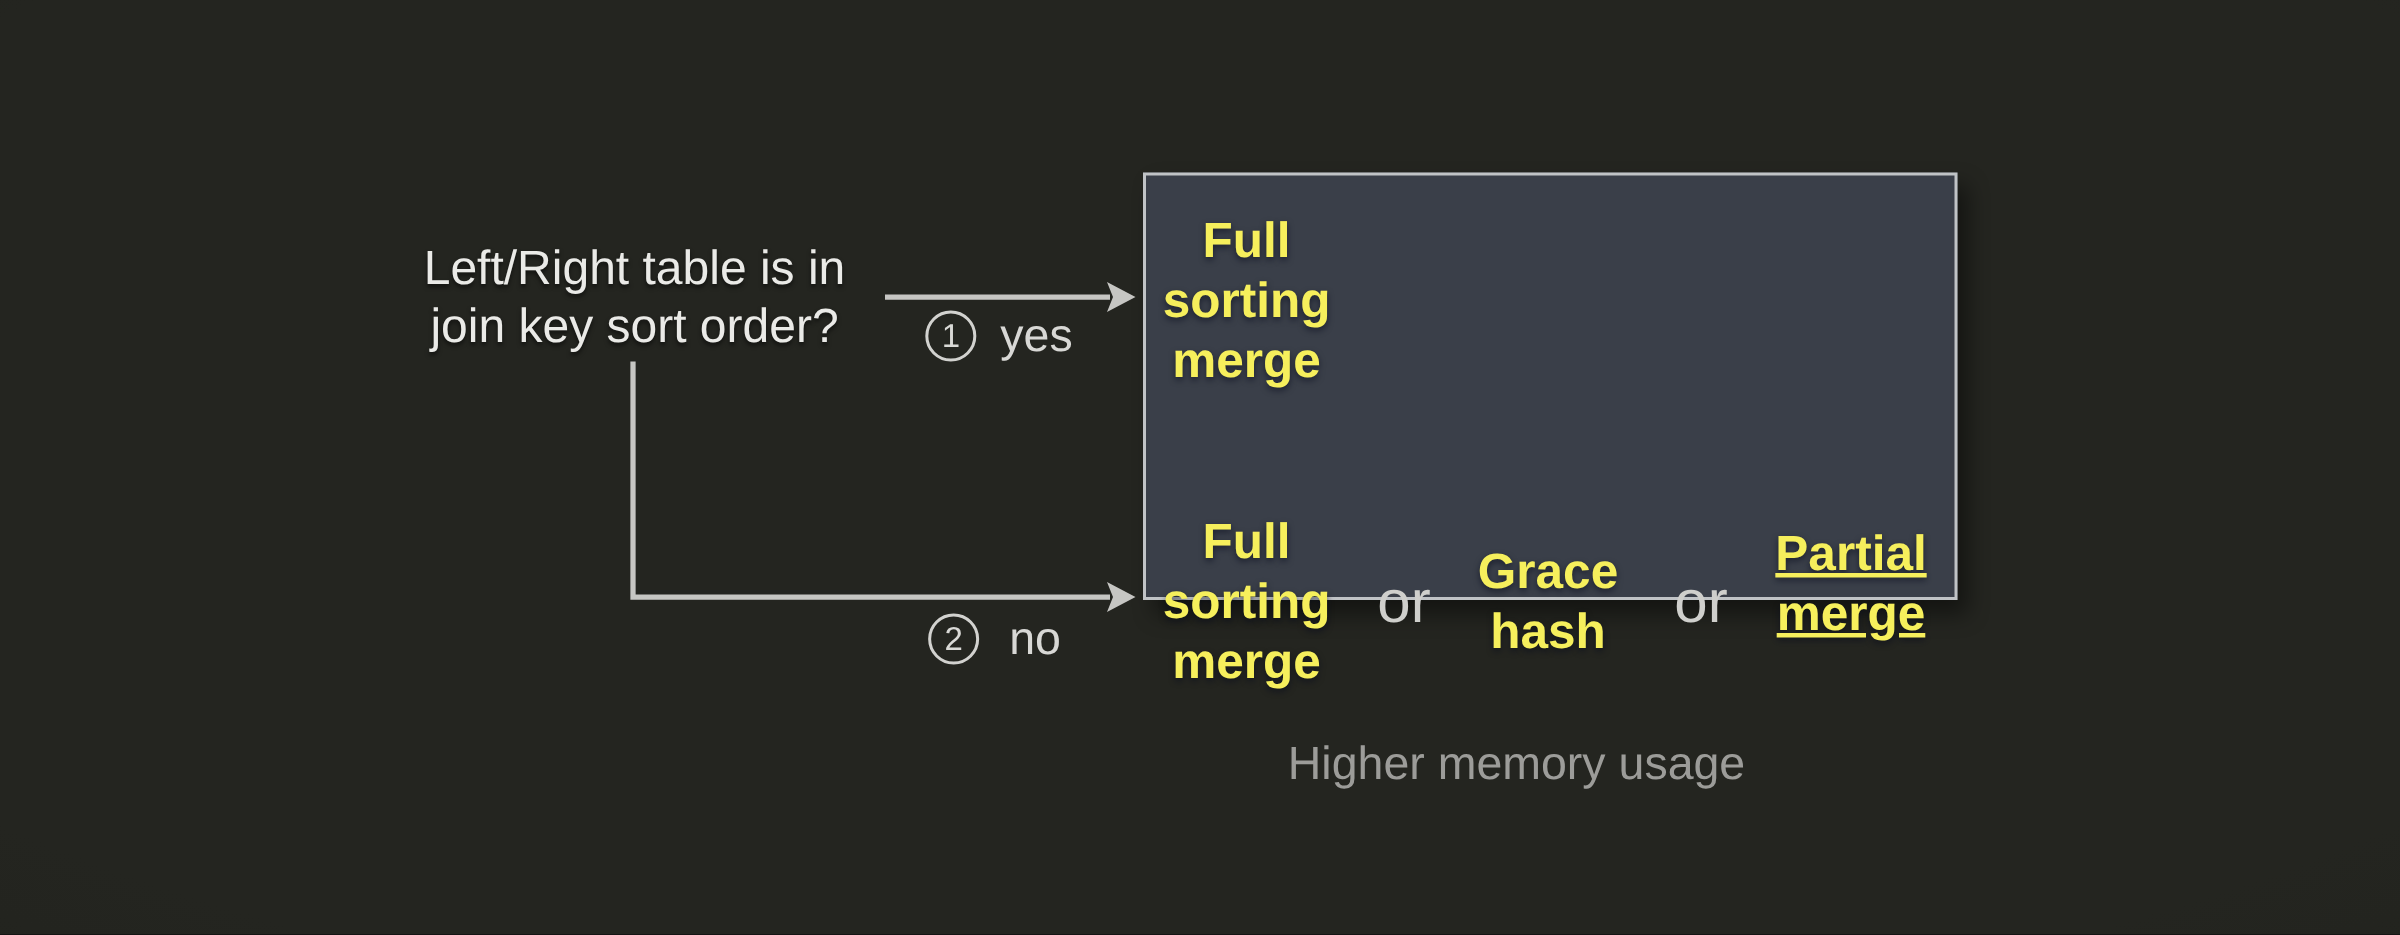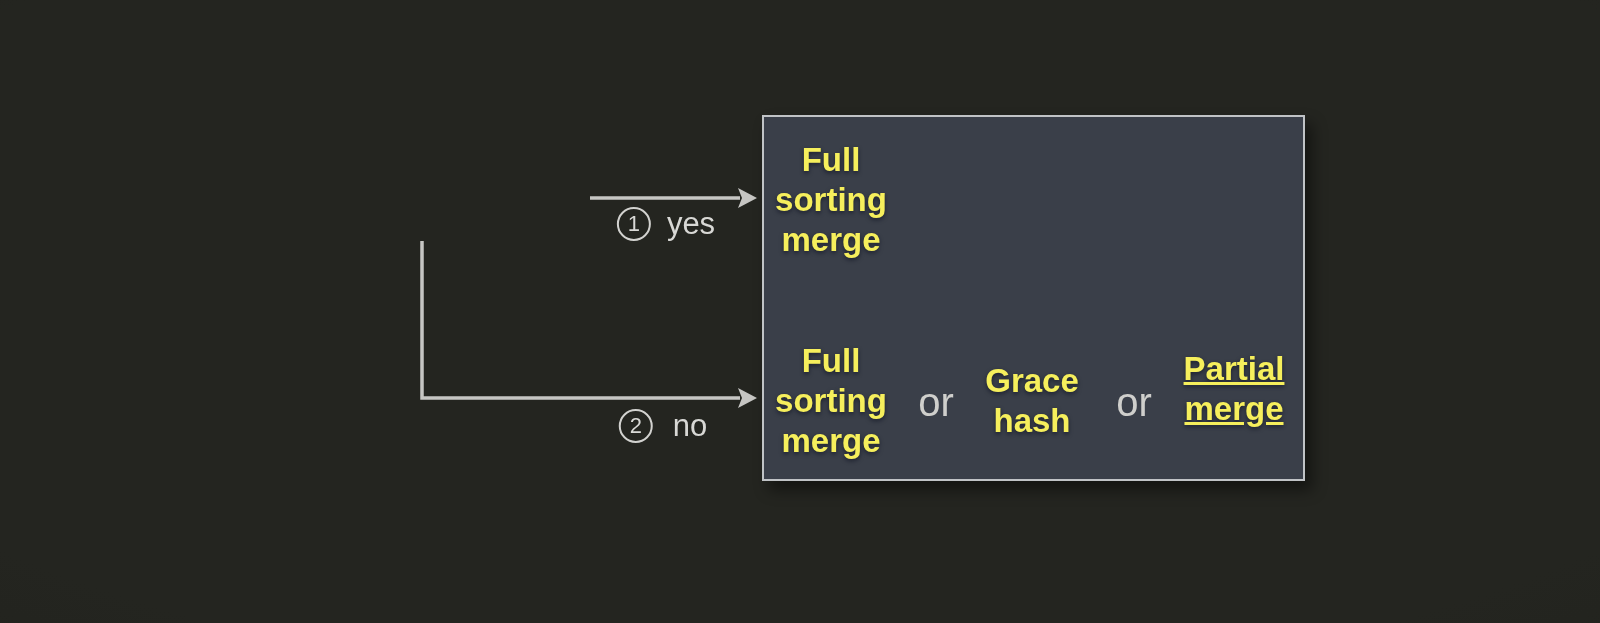--- a/index.html
+++ b/index.html
@@ -27,21 +27,21 @@
   .branch-no{left:663px;top:426px;gap:20px;}
   .circ{
     display:inline-flex;align-items:center;justify-content:center;
     width:30px;height:30px;border:2.5px solid #d2d2cf;border-radius:50%;
     font-size:22px;line-height:1;color:#d9d9d6;flex:none;
   }
   .mem-label{font-size:31px;color:var(--label-gray);white-space:nowrap;}
   .mem-top{left:1012px;top:88px;}
   .mem-bottom{left:1011px;top:509px;}
   .algo-box{
-    position:absolute;left:762px;top:115px;width:543px;height:366px;
+    position:absolute;left:762px;top:115px;width:543px;height:285px;
     background:var(--box-fill);border:2px solid var(--box-border);
     box-sizing:border-box;box-shadow:7px 9px 14px rgba(0,0,0,.45);
   }
   .algo{
     font-size:33px;font-weight:bold;line-height:40px;color:var(--algo-yellow);
     text-shadow:0 2px 4px rgba(8,12,28,.6);
   }
   .or{font-size:40px;font-weight:normal;color:var(--or-gray);}
   svg.connectors{position:absolute;left:0;top:0;pointer-events:none;}
 </style>
@@ -52,20 +52,22 @@
 
   <svg class="connectors" width="1600" height="623" viewBox="0 0 1600 623">
 
     <line x1="590" y1="198" x2="740" y2="198" stroke="var(--line-gray)" stroke-width="3.5"></line>
     <polygon points="738,188 757,198 738,208 742,198" fill="var(--line-gray)"></polygon>
 
     <polyline points="422,241 422,398 740,398" fill="none" stroke="var(--line-gray)" stroke-width="3.5"></polyline>
     <polygon points="738,388 757,398 738,408 742,398" fill="var(--line-gray)"></polygon>
   </svg>
 
+  <div class="abs question">Left/Right table is in
+join key sort order?</div>
 
   <div class="abs branch branch-yes">
     <span class="circ">1</span>
     <span>yes</span>
   </div>
 
   <div class="abs branch branch-no">
     <span class="circ">2</span>
     <span>no</span>
   </div>
@@ -80,14 +82,15 @@
 sorting
 merge</div>
     <div class="abs or" style="left:172px;top:285px;">or</div>
     <div class="abs algo" style="left:268px;top:284px;">Grace
 hash</div>
     <div class="abs or" style="left:370px;top:285px;">or</div>
     <div class="abs algo" style="left:470px;top:272px;text-decoration:underline;">Partial
 merge</div>
   </div>
 
+  <div class="abs mem-label mem-bottom">Higher memory usage</div>
 
 </div>
 
 </body></html>

